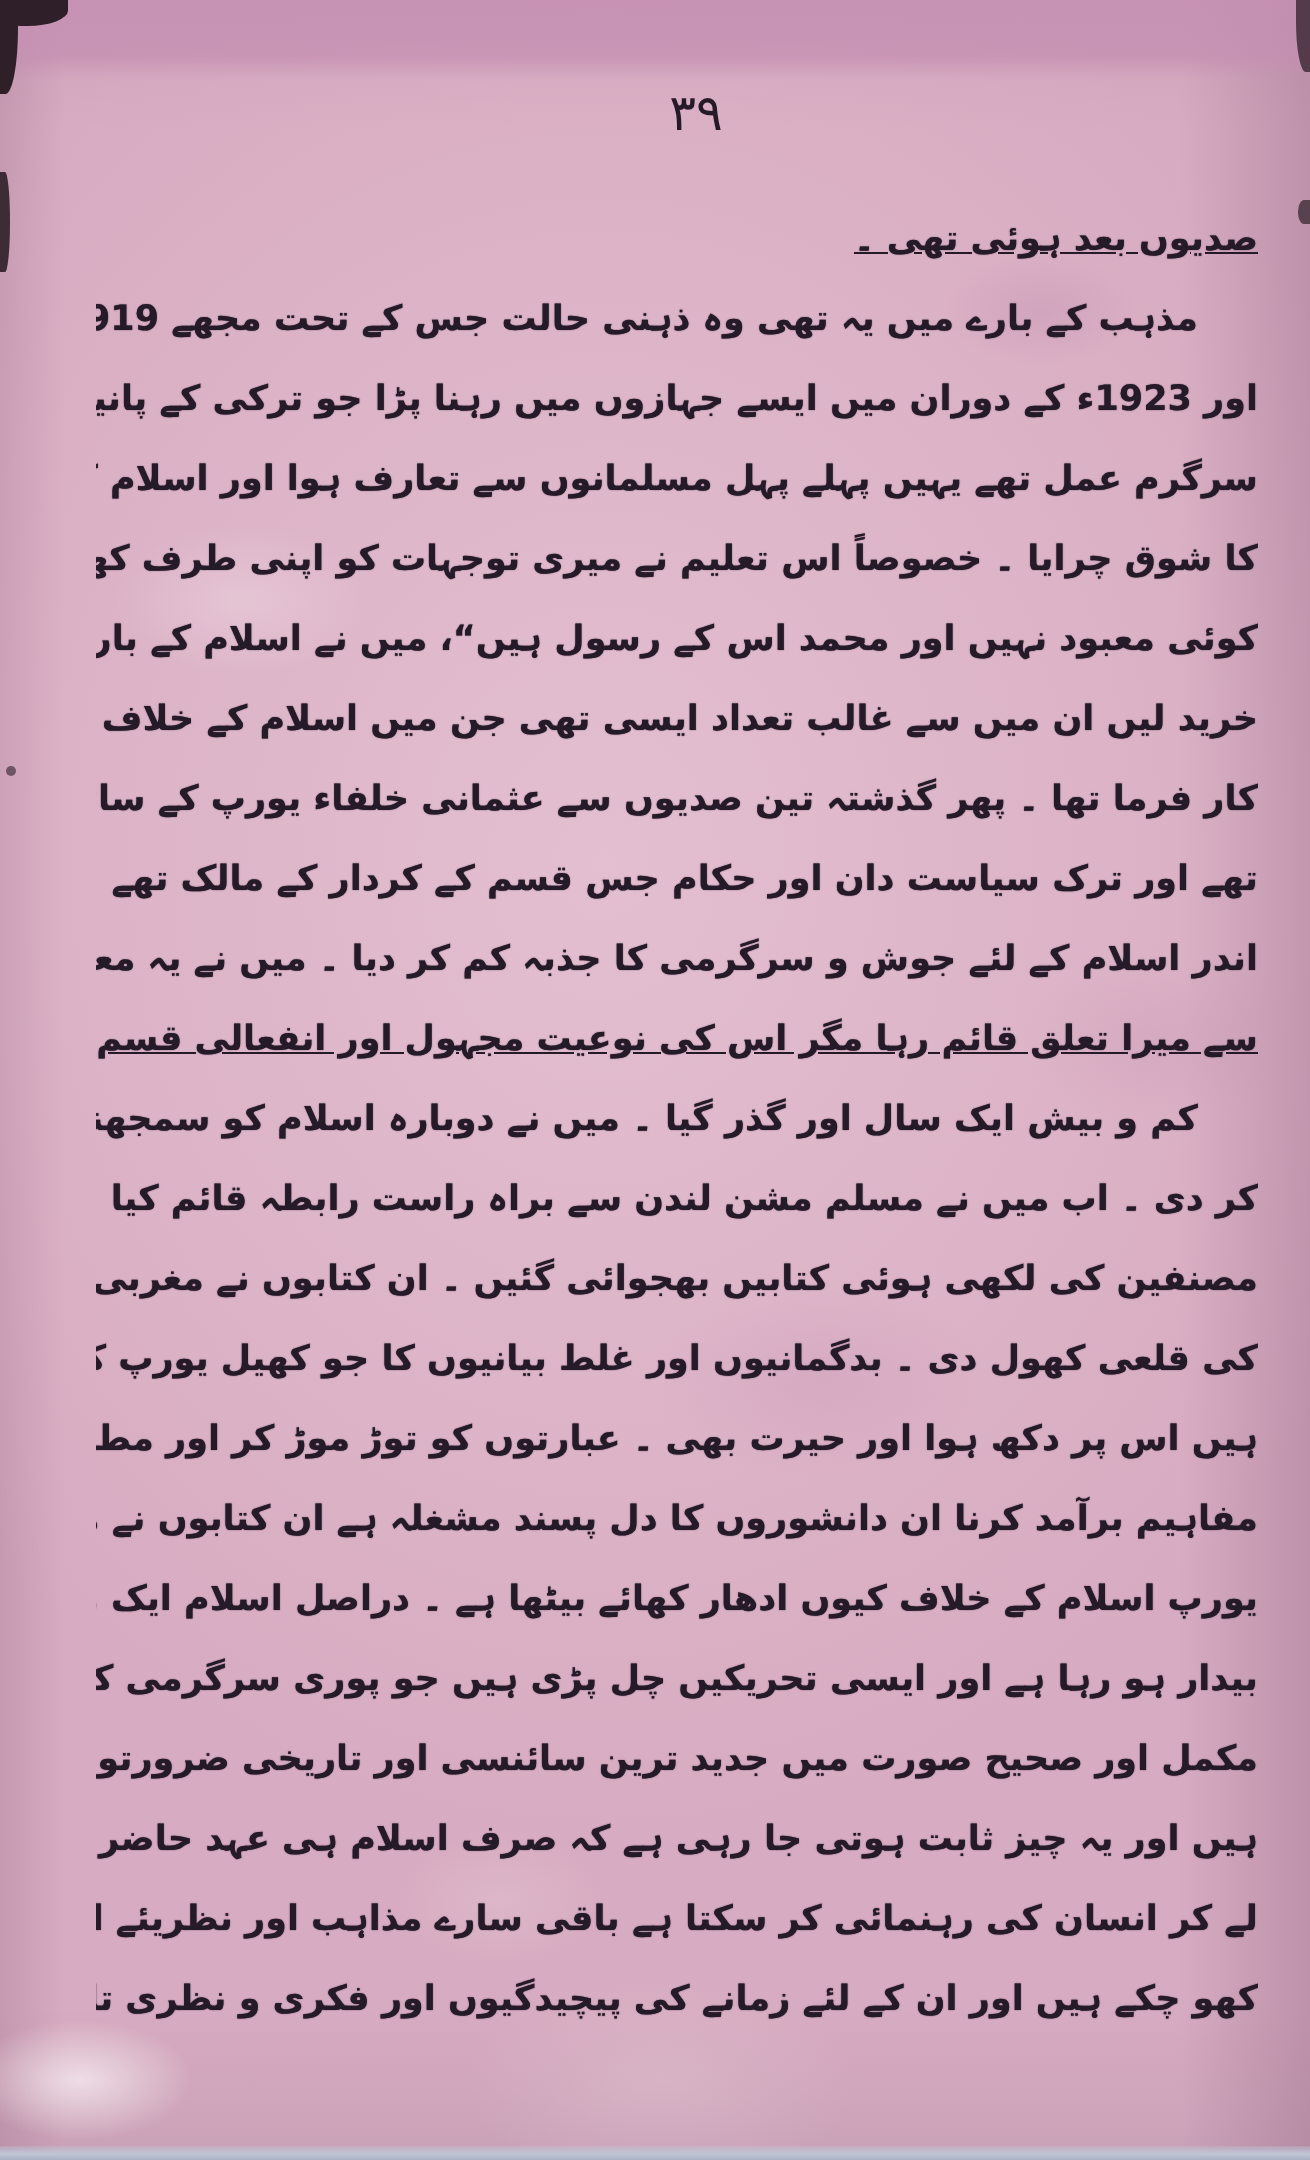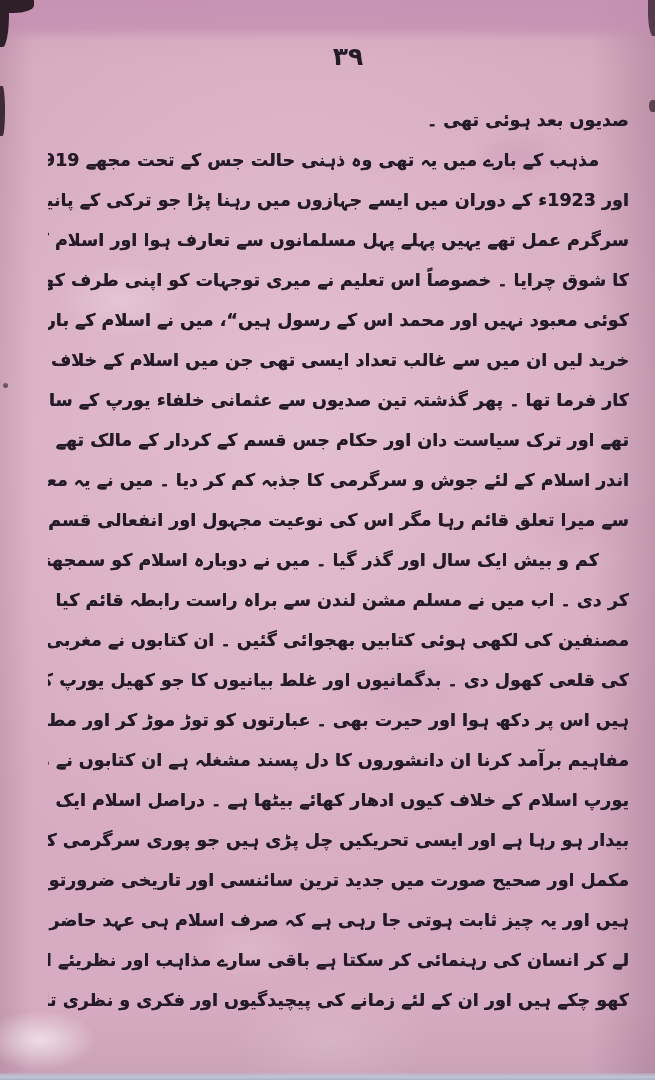--- a/index.html
+++ b/index.html
@@ -47,36 +47,36 @@
   .blob.b1{left:0;top:0;width:34px;height:13px;border-radius:0 0 60% 30%;}
   .blob.b2{left:0;top:0;width:9px;height:47px;border-radius:0 0 70% 0;}
   .blob.b3{left:0;top:86px;width:5px;height:50px;border-radius:0 60% 60% 0;opacity:.9;}
   .blob.b4{right:0;top:0;width:7px;height:36px;border-radius:0 0 0 70%;opacity:.75;}
   .blob.b5{right:0;top:100px;width:6px;height:12px;border-radius:60% 0 0 60%;opacity:.7;}
   .blob.b6{left:3px;top:383px;width:5px;height:5px;border-radius:50%;opacity:.6;}
 
   
   .page-number{
     position:absolute;top:40px;left:318px;width:60px;height:34px;
-    text-align:center;font-size:25px;line-height:34px;font-weight:700;
+    text-align:center;font-size:25px;line-height:34px;font-weight:400;
     color:#241a28;letter-spacing:2px;
   }
 
   
   .textblock{
     position:absolute;top:100px;right:26px;left:48px;
     direction:rtl;color:#241a28;
   }
   .tline{
     height:40px;line-height:40px;font-size:17.5px;font-weight:700;
     white-space:nowrap;overflow:hidden;
     text-align:justify;text-align-last:justify;
     text-shadow:0 0 .6px rgba(30,20,36,.85);
   }
-  .tline.short{text-align-last:auto;}
+  .tline.short{text-align-last:auto;text-decoration:underline;}
   .tline.indent{padding-right:30px;}
 </style>
 </head>
 <body>
 
 <div class="page">
   <div class="mottle"></div>
   <div class="top-band"></div>
 
   <div class="blob b1"></div>

